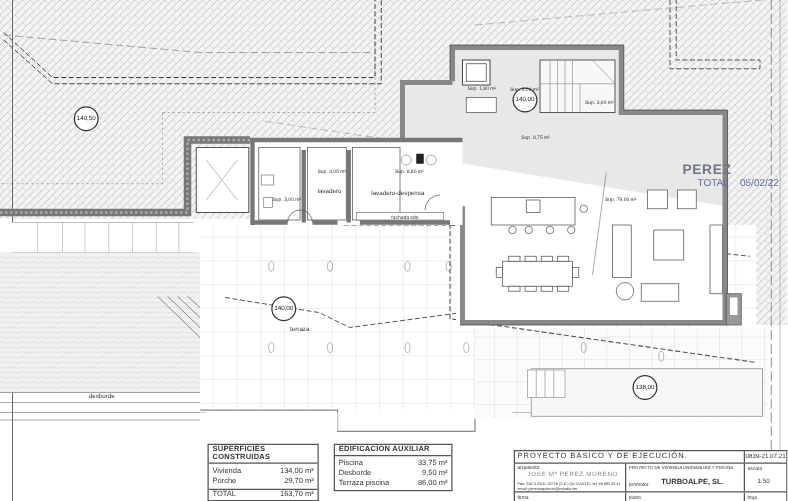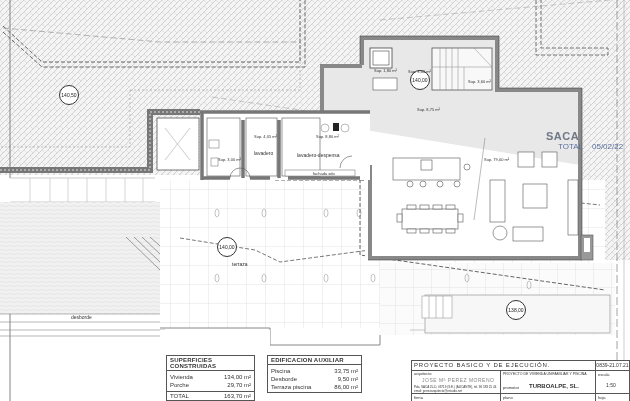--- a/index.html
+++ b/index.html
@@ -236,21 +236,21 @@
 <span class="lbl tiny" style="left:374px;top:68px;">Sup. 1,80 m²</span>
 <span class="lbl tiny" style="left:408px;top:69px;">Sup. 3,00 m²</span>
 <span class="lbl tiny" style="left:468px;top:79px;">Sup. 3,60 m²</span>
 <span class="lbl tiny" style="left:417px;top:107px;">Sup. 8,75 m²</span>
 <span class="lbl tiny" style="left:484px;top:157px;">Sup. 79,00 m²</span>
 <span class="lbl small" style="left:232px;top:261px;">terraza</span>
 <span class="lbl small" style="left:71px;top:314px;">desborde</span>
 <span class="lbl tiny" style="left:313px;top:171px;">fachada sdo</span>
 
 <div class="stamp">
-  <div class="ctaa">SACA</div>
+  <div class="ctaa">PEREZ</div>
   <span class="vis">TOTAL</span>
   <span class="date">05/02/22</span>
 </div>
 
 <div class="tbl" style="left:166px;top:355px;width:87px;">
   <div class="hd">SUPERFICIES CONSTRUIDAS</div>
   <div style="padding-top:2px;">
     <div class="row">
       <span class="k">Vivienda</span>
       <span class="v">134,00 m²</span>

